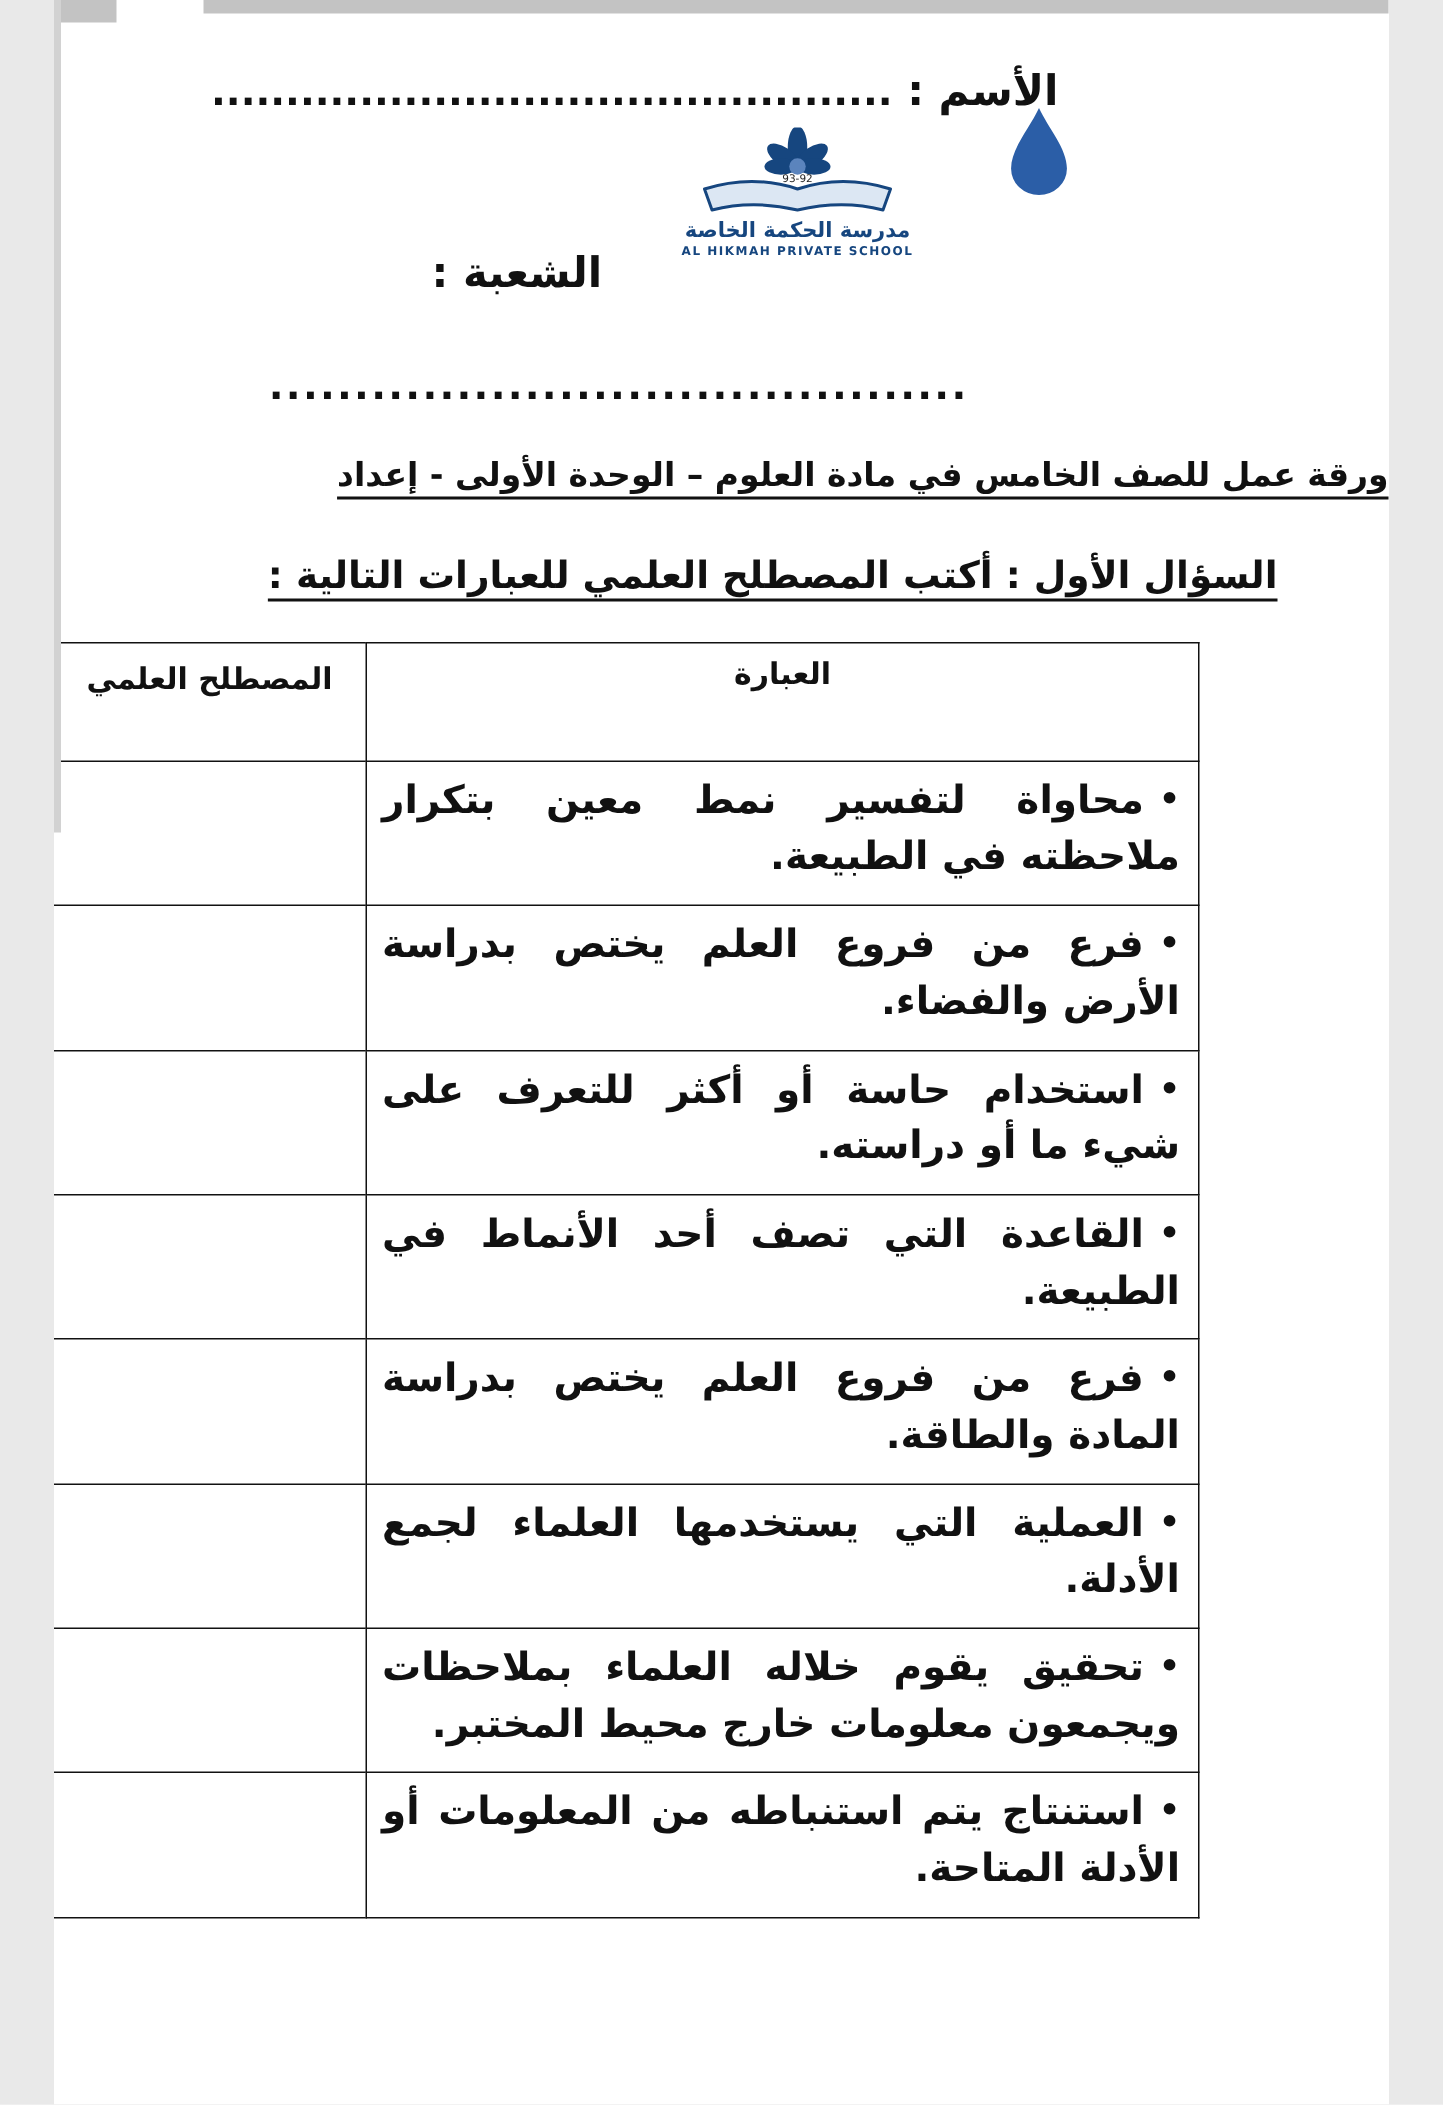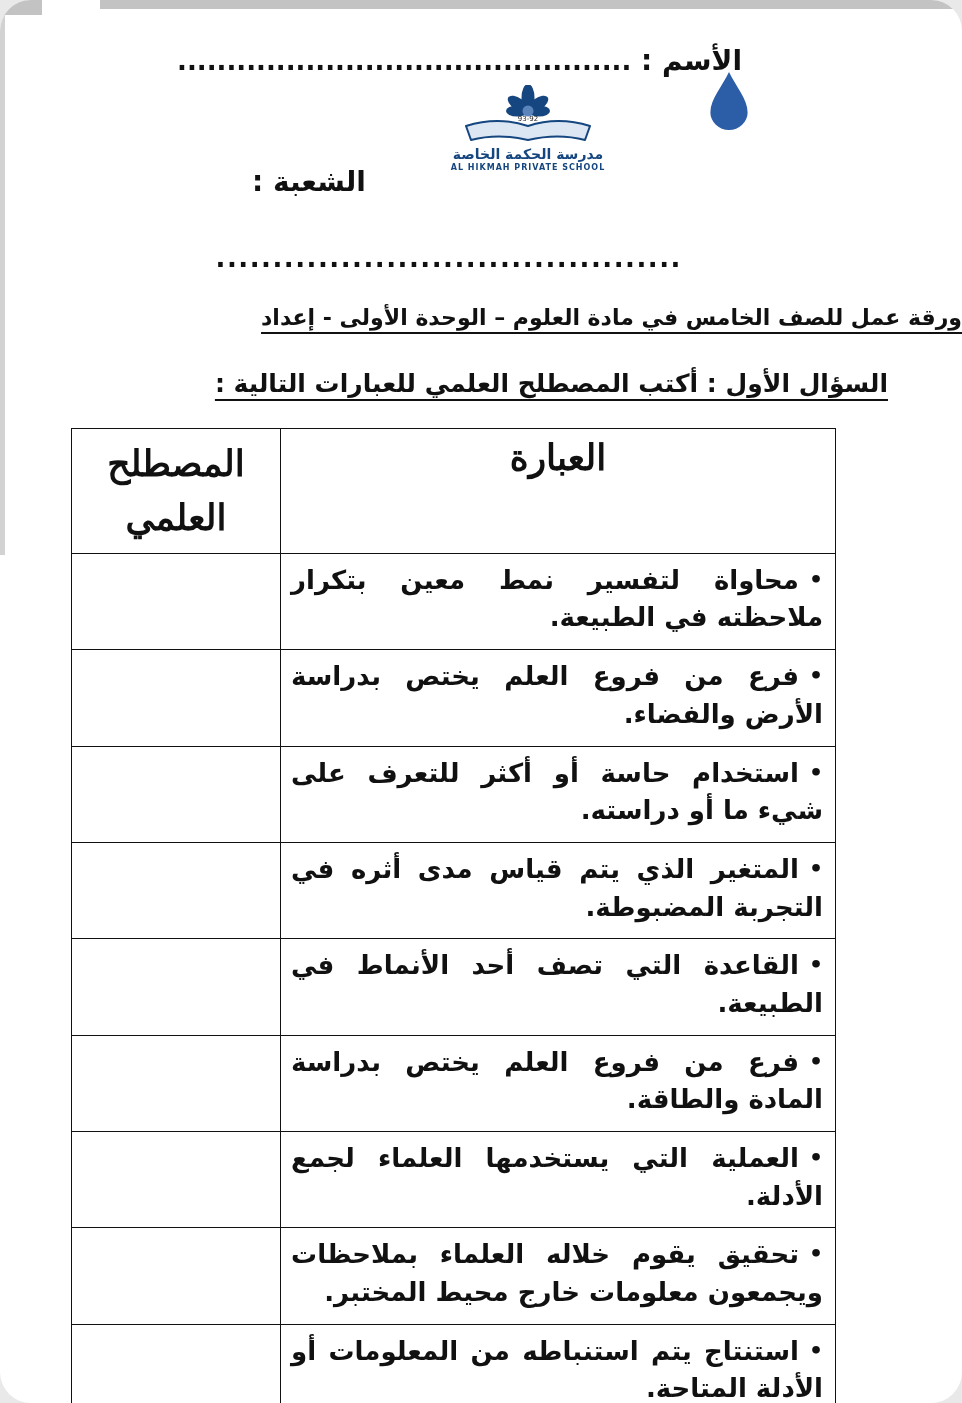--- a/index.html
+++ b/index.html
@@ -1,47 +1,47 @@
 <!DOCTYPE html>
 <html lang="ar"><head>
 <meta charset="utf-8">
 <style>
   html,body{margin:0;padding:0;background:#e9e9e9;}
   .page{
-    position:relative;width:962px;height:1403px;margin:0 auto;
+    position:relative;width:890px;height:1403px;margin:0 auto;
     background:#ffffff;overflow:hidden;color:#111;
-    font-family:"DejaVu Sans",sans-serif;direction:rtl;border-radius:31px;
+    font-family:"DejaVu Sans",sans-serif;direction:rtl;
   }
   
   .scan-top{position:absolute;top:0;left:100px;right:0;height:9px;background:#c3c3c3;}
   .scan-top-left{position:absolute;top:0;left:0;width:42px;height:15px;background:#c3c3c3;}
   .scan-left{position:absolute;top:0;left:0;width:5px;height:555px;background:#d2d2d2;}
 
   .name-row{margin:44px 220px 0 0;font-size:28px;font-weight:bold;white-space:nowrap;}
   .dots{font-weight:bold;letter-spacing:1.5px;font-size:26px;color:#111;}
 
   .logo-area{position:relative;height:150px;margin-top:6px;}
   .drop{position:absolute;right:212px;top:-12px;}
-  .logo{position:absolute;left:408px;top:2px;width:240px;text-align:center;direction:rtl;}
+  .logo{position:absolute;left:376px;top:2px;width:240px;text-align:center;direction:rtl;}
   .logo-ar{font-size:14px;font-weight:bold;color:#16467f;line-height:1.05;margin-top:-2px;}
   .logo-en{font-size:8px;font-weight:bold;color:#16467f;letter-spacing:1px;direction:ltr;margin-top:1px;}
   .section-label{position:absolute;left:252px;top:82px;font-size:28px;font-weight:bold;}
 
   .section-dots{display:block;margin:10px 280px 0 0;white-space:nowrap;}
 
   .title{margin-top:24px;text-align:right;font-size:22px;font-weight:bold;line-height:1.9;}
   .u{text-decoration:underline;text-underline-offset:7px;text-decoration-thickness:2px;}
 
   .question{margin:30px 74px 0 0;font-size:25px;font-weight:bold;}
 
   table.terms-table{
     margin:30px 126px 0 70px;width:765px;border-collapse:collapse;table-layout:fixed;
   }
   .terms-table th,.terms-table td{border:1.5px solid #111;vertical-align:top;}
-  .terms-table th{font-size:36px;font-weight:bold;text-align:center;padding:8px 6px 46px 6px;font-family:Liberation Serif, serif;}
+  .terms-table th{font-size:20px;font-weight:bold;text-align:center;padding:8px 6px 46px 6px;}
   th.term-col{width:196px;padding-bottom:8px;line-height:1.5;}
   td.phrase-cell{
     font-size:26px;font-weight:bold;line-height:1.45;
     padding:8px 12px 12px 10px;text-align:justify;text-justify:inter-word;margin-left:28px;
   }
   td.term-cell{width:196px;}
   .bullet{font-size:22px;margin-inline-end:10px;position:relative;top:-2px;}
 </style>
 </head>
 <body>
@@ -107,24 +107,20 @@
         </tr>
         <tr>
           <td class="phrase-cell"><span class="bullet">•</span><span>فرع من فروع العلم يختص بدراسة الأرض والفضاء.</span></td>
           <td class="term-cell"></td>
         </tr>
         <tr>
           <td class="phrase-cell"><span class="bullet">•</span><span>استخدام حاسة أو أكثر للتعرف على شيء ما أو دراسته.</span></td>
           <td class="term-cell"></td>
         </tr>
         <tr>
-          <td class="phrase-cell"><span class="bullet">•</span><span>المتغير الذي يتم قياس مدى أثره في التجربة المضبوطة.</span></td>
-          <td class="term-cell"></td>
-        </tr>
-        <tr>
           <td class="phrase-cell"><span class="bullet">•</span><span>القاعدة التي تصف أحد الأنماط في الطبيعة.</span></td>
           <td class="term-cell"></td>
         </tr>
         <tr>
           <td class="phrase-cell"><span class="bullet">•</span><span>فرع من فروع العلم يختص بدراسة المادة والطاقة.</span></td>
           <td class="term-cell"></td>
         </tr>
         <tr>
           <td class="phrase-cell"><span class="bullet">•</span><span>العملية التي يستخدمها العلماء لجمع الأدلة.</span></td>
           <td class="term-cell"></td>

